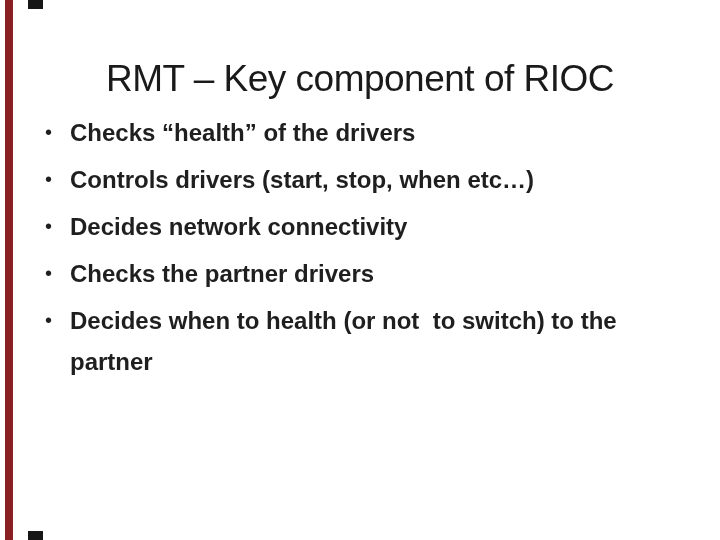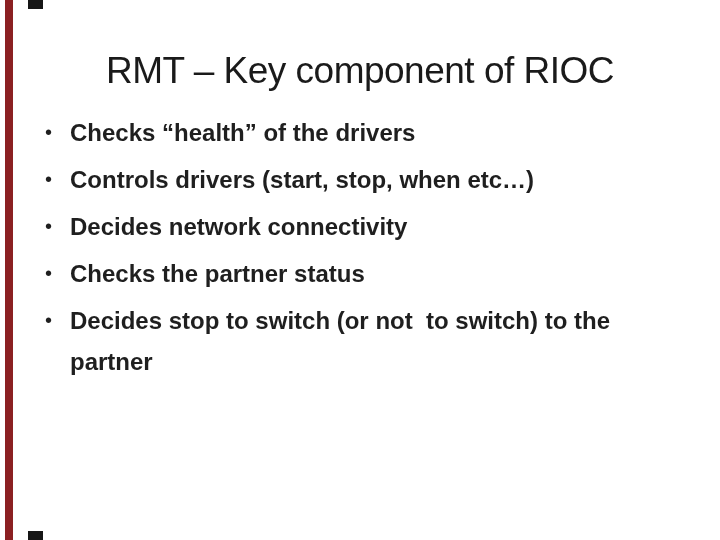--- a/index.html
+++ b/index.html
@@ -31,21 +31,21 @@
     height: 9px;
     background: #161616;
   }
   .cap-top { top: 0; }
   .cap-bottom { bottom: 0; }
   .slide-title {
     position: absolute;
     top: 42px;
     left: 30px;
     right: 30px;
-    margin: 8px;
+    margin: 16px;
     text-align: center;
     font-size: 37px;
     font-weight: 400;
     letter-spacing: -0.5px;
     color: #1a1a1a;
     white-space: nowrap;
   }
   .bullet-list {
     position: absolute;
     top: 112px;
@@ -95,21 +95,21 @@
     <li class="bullet-item">
       <span class="bullet-marker">•</span>
       <span class="bullet-text">Controls drivers (start, stop, when etc…)</span>
     </li>
     <li class="bullet-item">
       <span class="bullet-marker">•</span>
       <span class="bullet-text">Decides network connectivity</span>
     </li>
     <li class="bullet-item">
       <span class="bullet-marker">•</span>
-      <span class="bullet-text">Checks the partner status</span>
+      <span class="bullet-text">Checks the partner drivers</span>
     </li>
     <li class="bullet-item">
       <span class="bullet-marker">•</span>
-      <span class="bullet-text">Decides stop to switch (or not  to switch) to the partner</span>
+      <span class="bullet-text">Decides when to health (or not  to switch) to the partner</span>
     </li>
   </ul>
 
 </div>
 
 </body></html>

